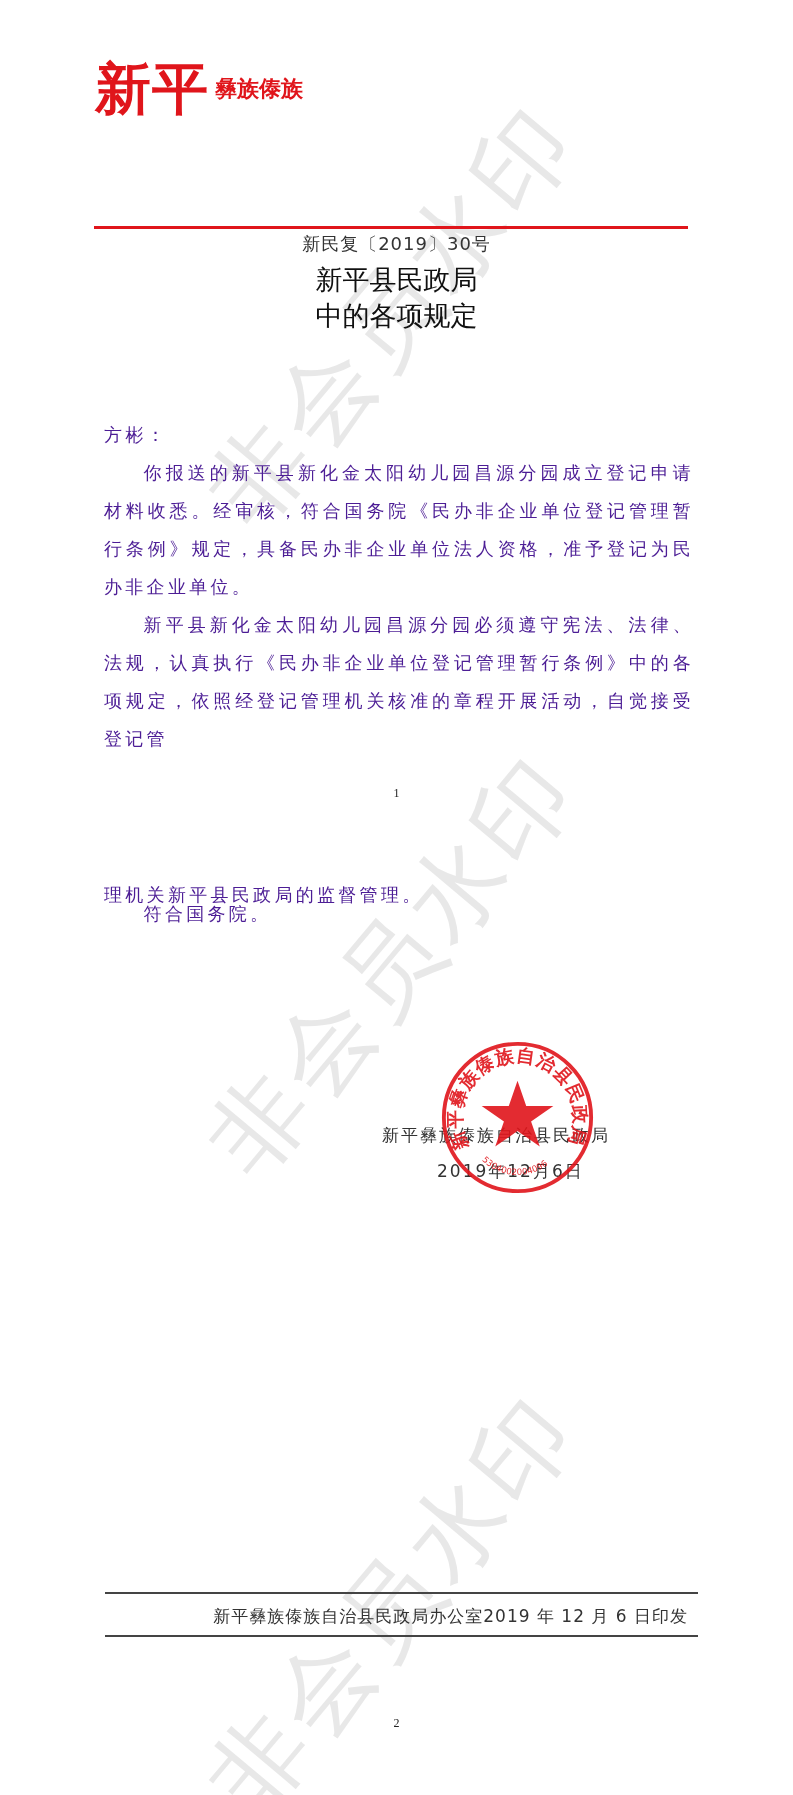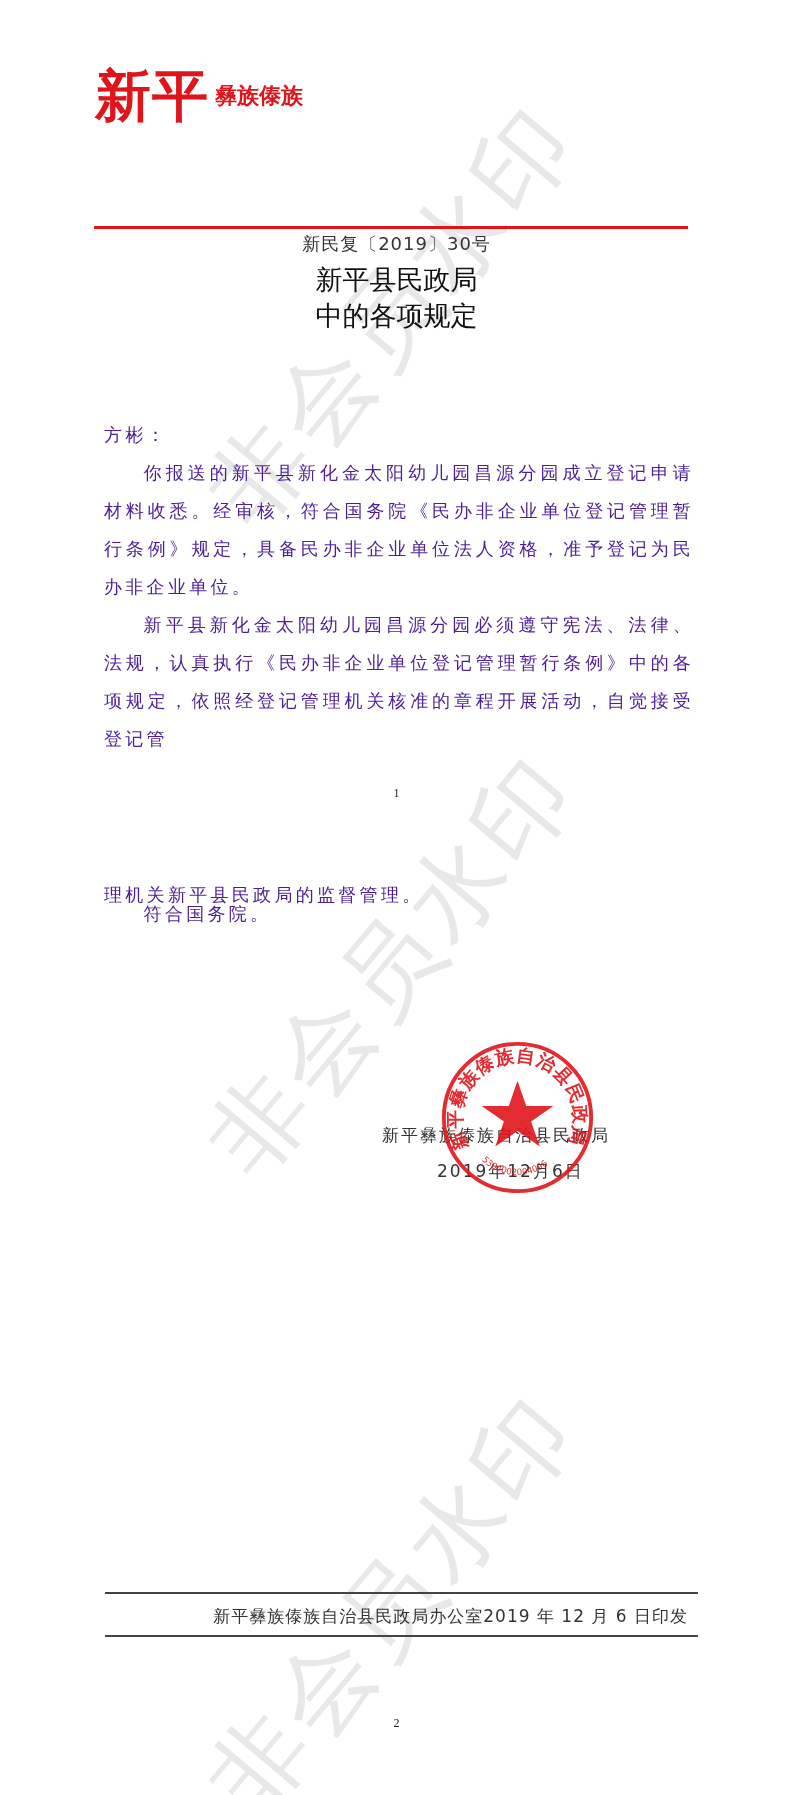--- a/index.html
+++ b/index.html
@@ -6,21 +6,21 @@
     body { width: 793px; height: 1795px; position: relative; overflow: hidden;
            font-family: "DejaVu Serif", "Liberation Serif", serif; color: #222; }
 
     
     .watermark { position: absolute; color: rgba(150,150,150,0.22); font-family: "DejaVu Sans", sans-serif;
                  font-size: 96px; white-space: nowrap; transform: rotate(-50deg); transform-origin: left top;
                  letter-spacing: 6px; pointer-events: none; z-index: 0; }
 
     
     .header-title { position: absolute; left: 95px; top: 48px; height: 80px; display: flex; align-items: center;
-                    color: #e0151b; font-family: "DejaVu Serif", "Liberation Serif", serif; font-weight: bold; z-index: 2; margin-top: 7px; }
+                    color: #e0151b; font-family: "DejaVu Serif", "Liberation Serif", serif; font-weight: bold; z-index: 2; }
     .header-title .big { font-size: 56px; line-height: 1; letter-spacing: 1px; }
     .header-title .stack { display: flex; flex-direction: row; font-size: 22px; line-height: 26px;
                            margin: 0 4px 0 6px; font-weight: bold; }
     .doc-number { position: absolute; left: 0; width: 793px; top: 196px; text-align: center; font-size: 18px;
                   color: #333; font-family: "DejaVu Sans", sans-serif; letter-spacing: 1px; z-index: 2; margin-top: 36px; }
     .red-rule { position: absolute; left: 94px; width: 594px; top: 226px; height: 3px; background: #e0151b; z-index: 2; }
 
     .title { position: absolute; left: 0; width: 793px; top: 262px; text-align: center; font-weight: normal;
              font-size: 27px; line-height: 36px; color: #111; font-family: "DejaVu Serif", "Liberation Serif", serif; z-index: 2; }
 

